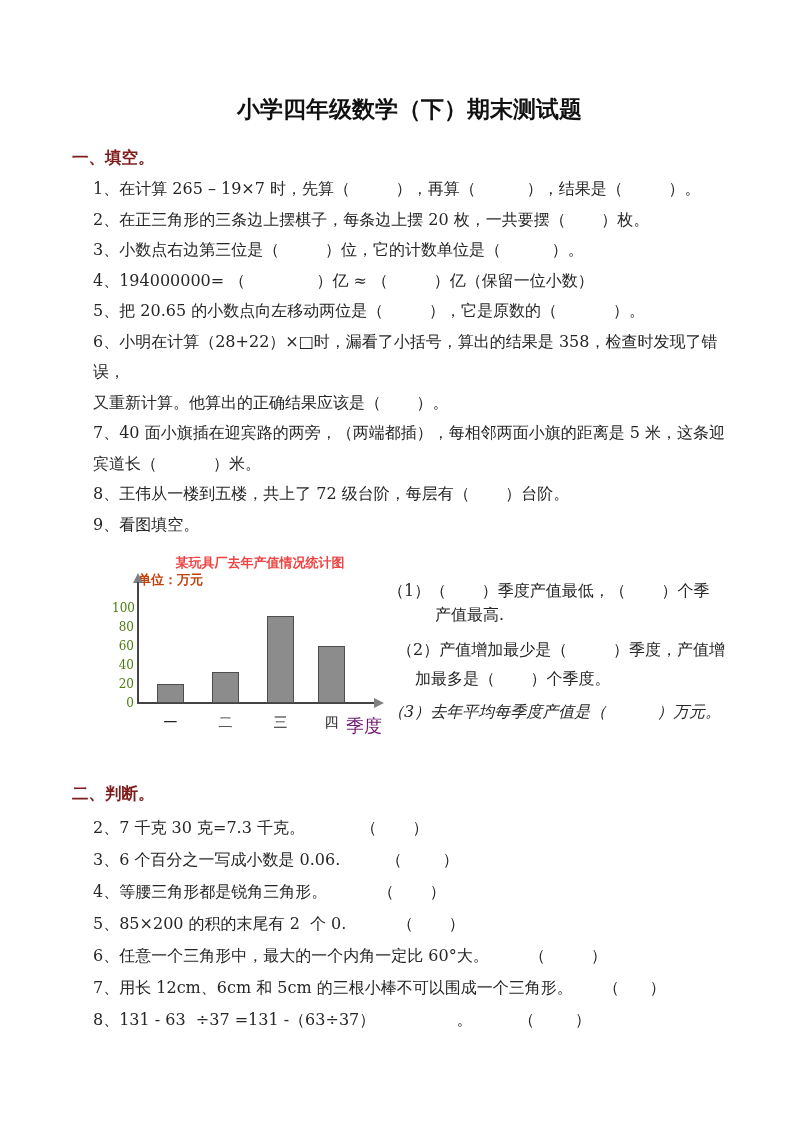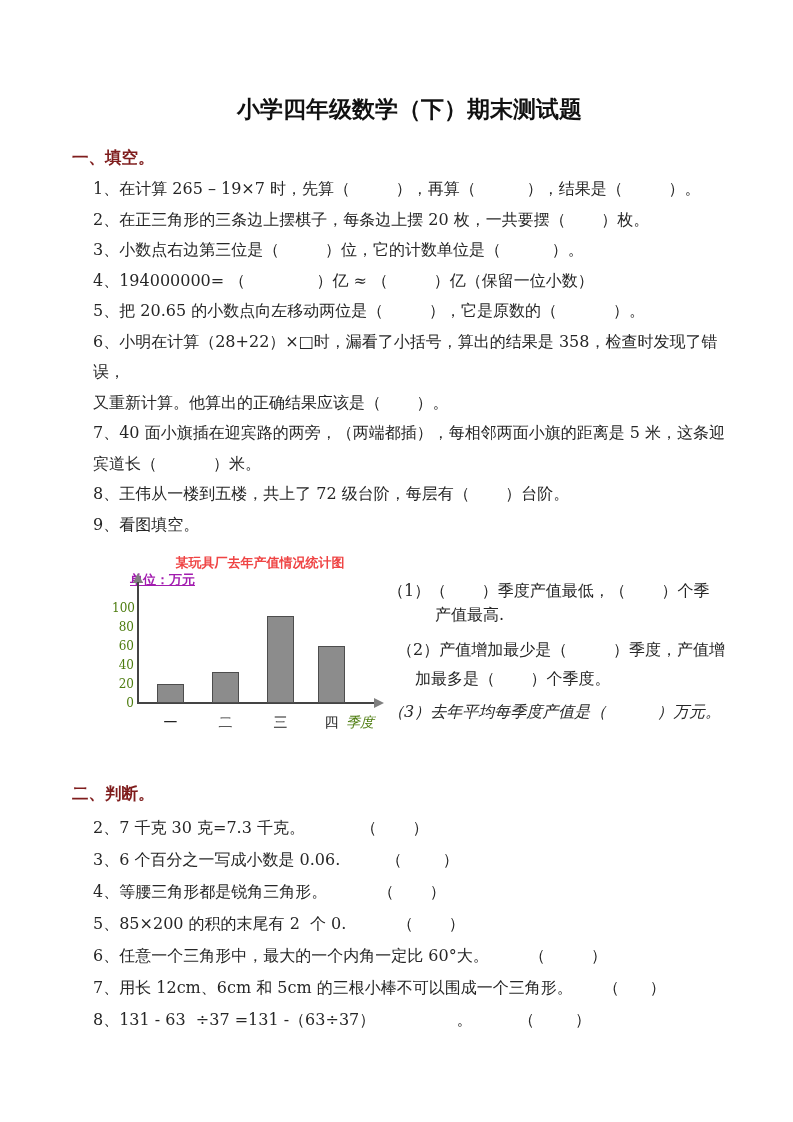--- a/index.html
+++ b/index.html
@@ -24,22 +24,22 @@
     white-space:pre-wrap;
   }
   
   .figure-row{position:relative;height:198px;margin-top:14px;}
   .chart-block{position:absolute;left:46px;top:0;width:272px;height:198px;}
   .chart-title{
     position:absolute;left:20px;top:0;width:244px;text-align:center;
     font-size:13px;font-weight:600;color:#ef4444;white-space:pre-wrap;
   }
   .chart-unit{
-    position:absolute;left:12px;top:17px;font-size:13px;font-weight:600;
-    color:#a21caf;white-space:pre-wrap;text-decoration:underline;
+    position:absolute;left:20px;top:17px;font-size:13px;font-weight:600;
+    color:#c2410c;white-space:pre-wrap;
   }
   .y-axis{position:absolute;left:19px;top:28px;width:2px;height:122px;background:#444;}
   .x-axis{position:absolute;left:19px;top:148px;width:238px;height:2px;background:#444;}
   .y-arrow{
     position:absolute;left:15px;top:19px;width:0;height:0;
     border-left:5px solid transparent;border-right:5px solid transparent;
     border-bottom:10px solid #808080;
   }
   .x-arrow{
     position:absolute;left:256px;top:144px;width:0;height:0;
@@ -51,21 +51,21 @@
     font-size:12px;color:#4d7c0f;line-height:14px;
   }
   .bar{
     position:absolute;bottom:49px;width:27px;background:#8c8c8c;
     border:1px solid #4d4d4d;box-sizing:border-box;
   }
   .xcat{
     position:absolute;top:160px;width:27px;text-align:center;
     font-size:14px;color:#222;
   }
-  .xlabel{position:absolute;left:228px;top:160px;font-size:14px;color:#4d7c0f;white-space:nowrap;font-style:italic;}
+  .xlabel{position:absolute;left:228px;top:160px;font-size:18px;color:#701a75;white-space:nowrap;}
   .chart-qs{position:absolute;left:316px;top:26px;width:372px;font-size:16px;}
   .cq{white-space:pre-wrap;line-height:22px;}
   .cq1a{margin-bottom:2px;}
   .cq1b{margin-left:47px;margin-bottom:13px;}
   .cq2a{margin-left:9px;margin-bottom:7px;}
   .cq2b{margin-left:27px;margin-bottom:11px;}
   .cq3{margin-left:0;font-style:italic;}
   .judge-heading{margin-top:30px;}
   .judge-list{margin-top:6px;}
   .judge-q{

